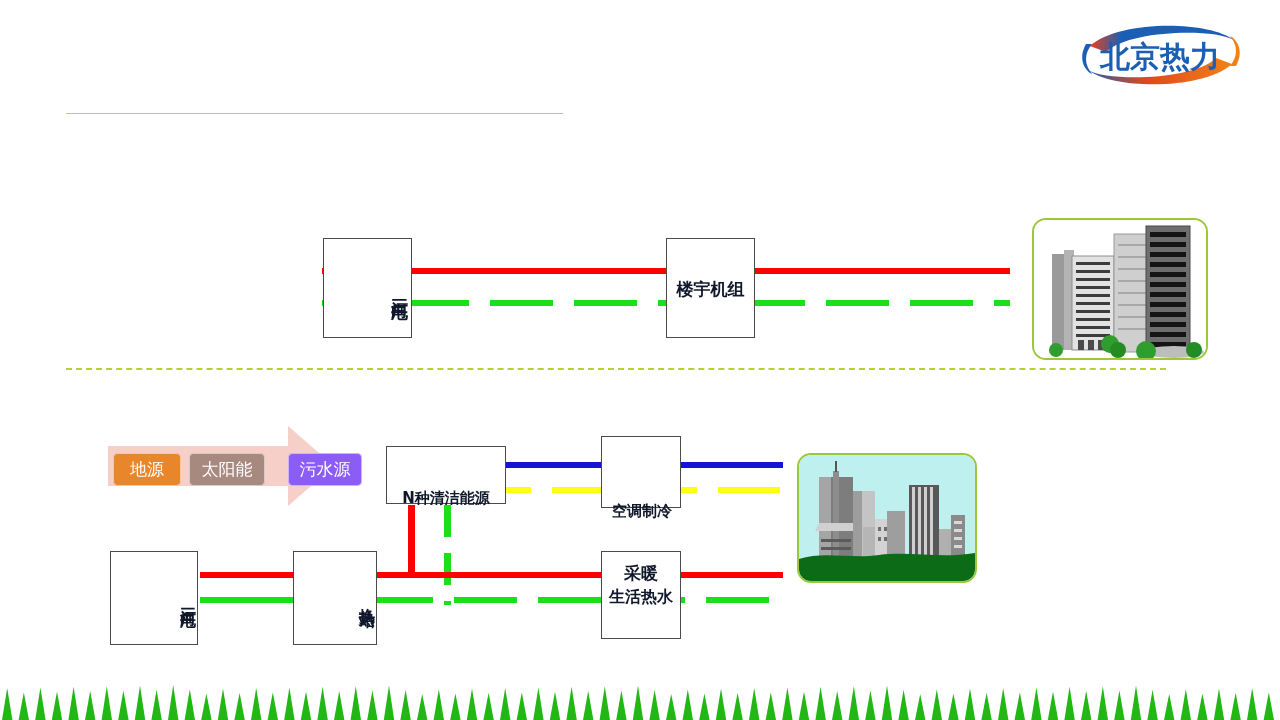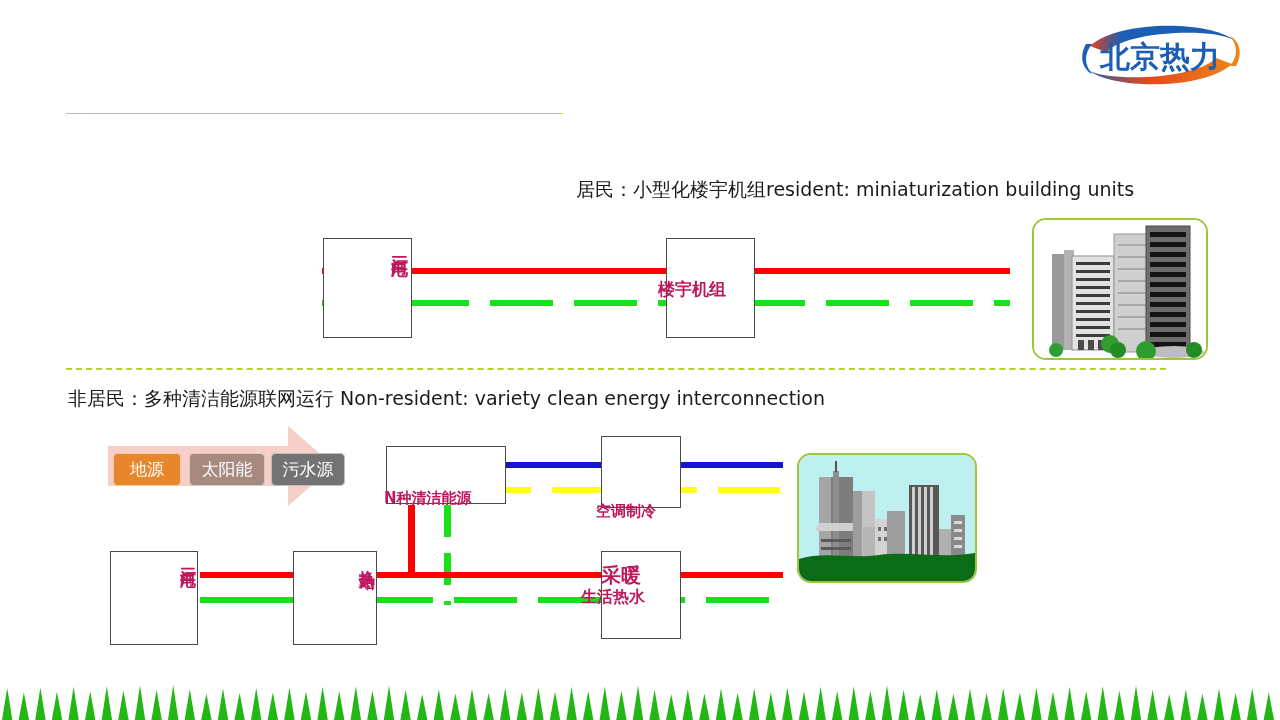--- a/index.html
+++ b/index.html
@@ -37,23 +37,23 @@
     position:absolute;left:66px;top:368px;width:1100px;height:0;
     border-top:2.5px dashed #b9cf32;
   }
 
   
   .dbox{
     position:absolute;border:1.4px solid #4a4a4a;background:#ffffff;
     box-sizing:border-box;z-index:6;
   }
   .dbox-label{
-    position:absolute;z-index:7;color:#be185d;font-weight:bold;
+    position:absolute;z-index:7;color:#0f172a;font-weight:bold;
     font-family:"DejaVu Sans","Liberation Sans",sans-serif;white-space:nowrap;
-    text-align:left;
+    text-align:center;
   }
   .vtext{
     writing-mode:vertical-rl;text-orientation:upright;letter-spacing:2px;
   }
 
   
   .pipe{position:absolute;z-index:3;}
   .pipe.h{height:6px;}
   .pipe.v{width:6px;}
   .solid-red{background:#ff0000;}
@@ -106,21 +106,20 @@
       <path d="M28 32 C56 6 146 6 172 26 C152 14 66 16 44 38 Z" fill="url(#gTop)"></path>
       <path d="M170 50 C142 76 52 76 26 56 C46 68 132 66 154 44 Z" fill="url(#gBot)"></path>
       <path d="M24 30 C16 44 22 56 30 60 C22 50 22 40 30 30 Z" fill="#1b5fb5"></path>
       <path d="M174 52 C182 38 176 26 168 22 C176 32 176 42 168 52 Z" fill="#f08218"></path>
       <text x="98" y="53" text-anchor="middle" font-size="30" font-weight="bold" fill="#1b5fb5" font-family="DejaVu Sans, Liberation Sans, sans-serif">北京热力</text>
     </svg>
   </div>
 
   <div class="title-rule"></div>
 
-  <div class="caption" style="left:576px;top:177px;">居民：小型化楼宇机组resident: miniaturization building units</div>
 
   <div class="pipe h solid-red" style="left:322px;top:268px;width:688px;"></div>
   <div class="pipe h dash-green" style="left:322px;top:300px;width:688px;"></div>
 
   <div class="dbox" style="left:323px;top:238px;width:89px;height:100px;"></div>
   <div class="dbox-label vtext" style="left:323px;top:242px;width:89px;height:94px;font-size:17px;">三河电厂</div>
 
   <div class="dbox" style="left:666px;top:238px;width:89px;height:100px;"></div>
   <div class="dbox-label" style="left:658px;top:278px;width:105px;font-size:17px;">楼宇机组</div>
 
@@ -180,35 +179,34 @@
       <circle cx="76" cy="124" r="9" fill="#2f9e2f"></circle>
       <circle cx="84" cy="130" r="8" fill="#238c23"></circle>
       <circle cx="112" cy="131" r="10" fill="#2f9e2f"></circle>
       <circle cx="160" cy="130" r="8" fill="#238c23"></circle>
       <circle cx="22" cy="130" r="7" fill="#2f9e2f"></circle>
     </svg>
   </div>
 
   <div class="divider"></div>
 
-  <div class="caption" style="left:68px;top:386px;">非居民：多种清洁能源联网运行   Non-resident: variety clean energy interconnection</div>
 
   <div class="arrow-wrap">
     <svg width="226" height="84" viewBox="0 0 226 84">
       <path d="M0 22 L180 22 L180 2 L226 42 L180 82 L180 62 L0 62 Z" fill="#f6cfc8"></path>
     </svg>
   </div>
 
   <div class="tag" style="left:113px;top:453px;width:68px;height:33px;background:#e8862b;">
     <span>地源</span>
   </div>
   <div class="tag" style="left:189px;top:453px;width:76px;height:33px;background:#a8897f;">
     <span>太阳能</span>
   </div>
-  <div class="tag" style="left:271px;top:453px;width:74px;height:33px;background:#737373;">
+  <div class="tag" style="left:288px;top:453px;width:74px;height:33px;background:#8b5cf6;">
     <span>污水源</span>
   </div>
 
   <div class="pipe h solid-blue" style="left:386px;top:462px;width:397px;"></div>
   <div class="pipe h dash-yellow" style="left:386px;top:487px;width:397px;"></div>
 
   <div class="pipe v solid-red" style="left:408px;top:505px;width:7px;height:72px;"></div>
   <div class="pipe v dash-green-v" style="left:444px;top:505px;width:7px;height:100px;"></div>
 
   <div class="pipe h solid-red" style="left:200px;top:572px;width:583px;"></div>
@@ -221,21 +219,21 @@
   <div class="dbox" style="left:601px;top:436px;width:80px;height:72px;"></div>
   <div class="dbox-label" style="left:596px;top:467px;width:92px;font-size:15px;margin-top:35px;">空调制冷</div>
 
   <div class="dbox" style="left:110px;top:551px;width:88px;height:94px;"></div>
   <div class="dbox-label vtext" style="left:110px;top:555px;width:88px;height:88px;font-size:16px;">三河电厂</div>
 
   <div class="dbox" style="left:293px;top:551px;width:84px;height:94px;"></div>
   <div class="dbox-label vtext" style="left:293px;top:557px;width:84px;height:82px;font-size:16px;">换热站</div>
 
   <div class="dbox" style="left:601px;top:551px;width:80px;height:88px;"></div>
-  <div class="dbox-label" style="left:601px;top:562px;width:80px;font-size:20px;">采暖</div>
+  <div class="dbox-label" style="left:601px;top:562px;width:80px;font-size:17px;">采暖</div>
   <div class="dbox-label" style="left:581px;top:587px;width:120px;font-size:16px;">生活热水</div>
 
   <div class="pic" style="left:797px;top:453px;width:176px;height:126px;">
     <svg width="176" height="126" viewBox="0 0 176 126">
       <rect x="0" y="0" width="176" height="126" fill="#bdf0ee"></rect>
 
       <rect x="20" y="22" width="34" height="86" fill="#7d7d7d"></rect>
       <rect x="20" y="22" width="12" height="86" fill="#a5a5a5"></rect>
       <rect x="34" y="16" width="6" height="92" fill="#8d8d8d"></rect>
       <rect x="36" y="6" width="2" height="11" fill="#555"></rect>

